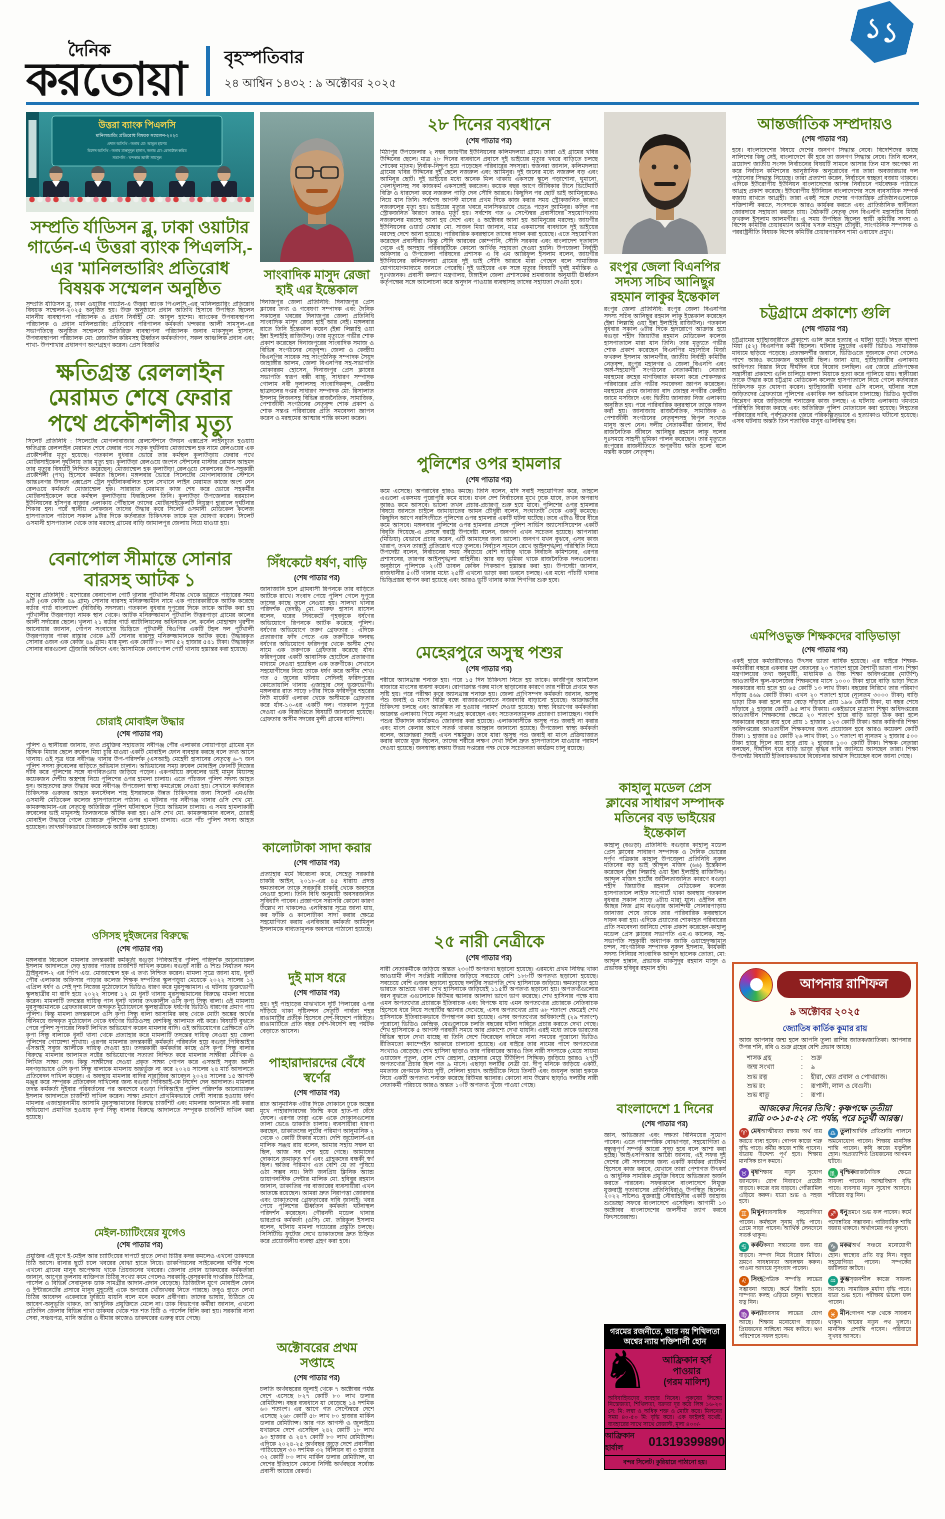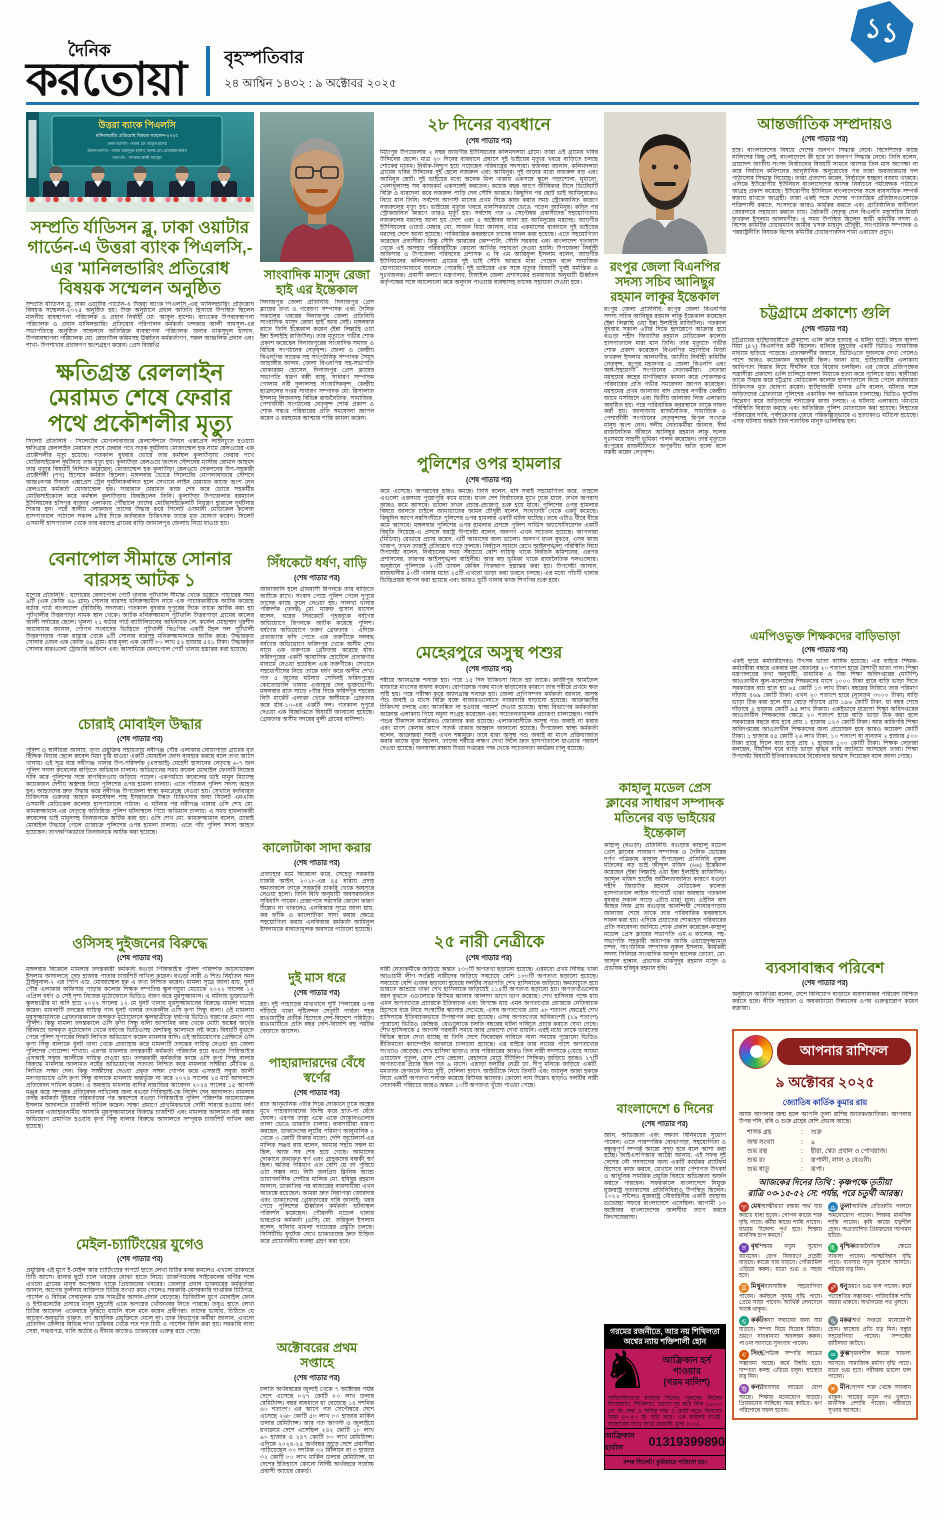--- a/index.html
+++ b/index.html
@@ -23,21 +23,21 @@
   
   .cols{display:flex;gap:6px;padding:0 26px;align-items:flex-start;}
   .col{flex:0 0 auto;display:flex;flex-direction:column;}
   .photo{margin-bottom:3px;}
   .photo svg{display:block;}
   .article{margin-bottom:2px;}
   .hl{font-weight:bold;text-align:center;line-height:1.15;color:#4d7c0f;margin:3px 0 1px;}
   .cap{font-size:17px;line-height:1.2;}
   .xl{font-size:22.5px;}
   .lg{font-size:18px;}
-  .md{font-size:14px;margin-top:48px;}
+  .md{font-size:10px;margin-top:48px;}
   .md3{font-size:16.5px;}
   .sm{font-size:12.5px;line-height:1.2;}
   .c5{font-size:15px;}
   .c5s{font-size:11.5px;}
   .cont{font-size:7px;font-weight:bold;text-align:center;margin-bottom:2px;}
   .abody{font-size:6px;line-height:1.14;text-align:justify;overflow:hidden;color:#161616;word-break:break-word;}
   
   .adbox{border:1.5px solid #000;margin-top:5px;background:#be185d;}
   .ad-h{background:#000;color:#fff;text-align:center;font-weight:bold;font-size:7.8px;padding:2px 1px;line-height:1.3;}
   .ad-mid{display:flex;align-items:center;}
@@ -50,21 +50,21 @@
   .ad-foot{font-size:6px;font-weight:bold;text-align:center;border-top:1px solid #000;padding:1px;}
   
   .horo{border:2px solid #cf5a2d;background:#fffdf6;margin-top:6px;padding:4px 5px 5px 5px;}
   .horo-head{display:flex;align-items:center;gap:4px;margin-bottom:2px;}
   .horo-logo{width:32px;height:32px;border-radius:50%;flex:none;border:1px solid #a33;
              background:conic-gradient(#e03131,#f59f00,#ffd43b,#37b24d,#1c7ed6,#9c36b5,#e03131);
              display:flex;align-items:center;justify-content:center;}
   .horo-logo-in{width:13px;height:13px;border-radius:50%;background:#fff;}
   .horo-title{flex:1;background:#8e1f1f;color:#fff;font-weight:bold;text-align:center;
               border-radius:12px;font-size:13px;padding:3px 1px;}
-  .horo-date{text-align:center;font-weight:bold;font-size:14px;color:#7a1111;margin-top:2px;}
+  .horo-date{text-align:center;font-weight:bold;font-size:10px;color:#7a1111;margin-top:2px;}
   .horo-ast{text-align:center;font-weight:bold;font-size:8px;color:#15339e;margin:1px 0 2px;}
   .horo-intro{font-size:6px;text-align:justify;line-height:1.2;}
   .horo-det{font-size:6.4px;margin:2px 0 2px 8px;line-height:1.45;}
   .horo-det .row{display:flex;}
   .hd-l{width:54px;}
   .hd-c{width:10px;}
   .horo-tithi{text-align:center;font-weight:bold;font-size:8.4px;margin:3px 0;line-height:1.3;font-style:italic;}
   .signs{display:grid;grid-template-columns:1fr 1fr;gap:3px 6px;}
   .sign{font-size:5.6px;text-align:justify;line-height:1.18;}
   .sign-ic{display:inline-flex;width:10px;height:10px;border-radius:50%;color:#fff;font-size:6.5px;
@@ -278,21 +278,21 @@
         </div>
         <div class="article">
           <div class="hl sm">রংপুর জেলা বিএনপির সদস্য সচিব আনিছুর রহমান লাকুর ইন্তেকাল</div>
           <div class="abody" style="height: 470px;">রংপুর জেলা প্রতিনিধি: রংপুর জেলা বিএনপির সদস্য সচিব আনিছুর রহমান লাকু ইন্তেকাল করেছেন (ইন্না লিল্লাহি ওয়া ইন্না ইলাইহি রাজিউন)। গতকাল বুধবার সকাল ৬টার দিকে হৃদরোগে আক্রান্ত হয়ে বগুড়া শহীদ জিয়াউর রহমান মেডিকেল কলেজ হাসপাতালে মারা যান তিনি। তার মৃত্যুতে গভীর শোক প্রকাশ করেছেন বিএনপির মহাসচিব মির্জা ফখরুল ইসলাম আলমগীর, জাতীয় নির্বাহী কমিটির নেতৃবৃন্দ, রংপুর মহানগর ও জেলা বিএনপি এবং অঙ্গ-সহযোগী সংগঠনের নেতাকর্মীরা। নেতারা মরহুমের রুহের মাগফিরাত কামনা করে শোকসন্তপ্ত পরিবারের প্রতি গভীর সমবেদনা জ্ঞাপন করেছেন। মরহুমের প্রথম জানাজা বাদ জোহর নগরীর কেন্দ্রীয় জামে মসজিদে এবং দ্বিতীয় জানাজা নিজ এলাকায় অনুষ্ঠিত হয়। পরে পারিবারিক কবরস্থানে তাকে দাফন করা হয়। জানাজায় রাজনৈতিক, সামাজিক ও পেশাজীবী সংগঠনের নেতৃবৃন্দসহ বিপুল সংখ্যক মানুষ অংশ নেন। দলীয় নেতাকর্মীরা জানান, দীর্ঘ রাজনৈতিক জীবনে আনিছুর রহমান লাকু দলের দুঃসময়ে সাহসী ভূমিকা পালন করেছেন। তার মৃত্যুতে রংপুরের রাজনীতিতে অপূরণীয় ক্ষতি হলো বলে মন্তব্য করেন নেতৃবৃন্দ।</div>
         </div>
         <div class="article">
           <div class="hl sm">কাহালু মডেল প্রেস ক্লাবের সাধারণ সম্পাদক মতিনের বড় ভাইয়ের ইন্তেকাল</div>
           <div class="abody" style="height: 255px;">কাহালু (বগুড়া) প্রতিনিধি: বগুড়ার কাহালু মডেল প্রেস ক্লাবের সাধারণ সম্পাদক ও দৈনিক ভোরের দর্পণ পত্রিকার কাহালু উপজেলা প্রতিনিধি নুরুল মতিনের বড় ভাই আব্দুল মজিদ (৬৬) ইন্তেকাল করেছেন (ইন্না লিল্লাহি ওয়া ইন্না ইলাইহি রাজিউন)। আব্দুল মজিদ হার্টের জটিলতাজনিত কারণে বগুড়া শহীদ জিয়াউর রহমান মেডিকেল কলেজ হাসপাতালে লাইফ সাপোর্টে থাকা অবস্থায় গতকাল বুধবার সকাল সাড়ে ৬টায় মারা যান। ওইদিন বাদ আছর নিজ গ্রাম বগুড়ার আনন্দিঘী সোনারপাড়ায় জানাজা শেষে তাকে তার পারিবারিক কবরস্থানে দাফন করা হয়। এদিকে প্রয়াতের শোকাহত পরিবারের প্রতি সমবেদনা জানিয়ে শোক প্রকাশ করেছেন-কাহালু মডেল প্রেস ক্লাবের সভাপতি এম.এ কালেক, সহ-সভাপতি সহকারী অধ্যাপক জাকি ওয়াহেদুজ্জামান চন্দন, সাংগঠনিক সম্পাদক নুরুল ইসলাম, কার্যকরী সদস্য সিনিয়র সাংবাদিক আব্দুস ছালেক তোতা, মো: আব্দুল হান্নান, প্রভাষক মাকসুদুর রহমান মাসুদ ও প্রভাষক হবিবুর রহমান হবি।</div>
         </div>
         <div class="article">
-          <div class="hl sm">বাংলাদেশে 6 দিনের</div>
+          <div class="hl sm">বাংলাদেশে 1 দিনের</div>
           <div class="cont">(শেষ পাতার পর)</div>
           <div class="abody" style="height: 185px;">জ্ঞান, অভিজ্ঞতা এবং দক্ষতা বিনিময়ের সুযোগ পাবেন। এতে পারস্পরিক বোঝাপড়া, সহযোগিতা ও বন্ধুত্বপূর্ণ সম্পর্ক আরো সুদৃঢ় হবে বলে আশা করা হচ্ছে। আইএসপিআর আরো জানায়, এই সফর দুই দেশের নৌ সদস্যদের জন্য একটি কার্যকর প্ল্যাটফর্ম হিসেবে কাজ করবে, যেখানে তারা পেশাগত উৎকর্ষ ও আধুনিক সামরিক প্রযুক্তি বিষয়ে অভিজ্ঞতা অর্জন করতে পারবেন। সফরকালে বাংলাদেশে নিযুক্ত যুক্তরাষ্ট্র দূতাবাসের প্রতিনিধিরাও উপস্থিত ছিলেন। ২০২২ সালেও যুক্তরাষ্ট্র নৌবাহিনীর একটি জাহাজ শুভেচ্ছা সফরে বাংলাদেশে এসেছিল। আগামী ১৩ অক্টোবর বাংলাদেশের জলসীমা ত্যাগ করবে ফিৎসজেরাল্ড।</div>
         </div>
         <div class="adbox">
           <div class="ad-h">
             <div>গরমের রজনীতে, আর নয় শিথিলতা</div>
             <div>অশ্বের ন্যায় শক্তিশালী হোন</div>
           </div>
           <div class="ad-mid">
             <div class="ad-horse">♞</div>
@@ -317,25 +317,20 @@
         </div>
         <div class="article">
           <div class="hl c5">চট্টগ্রামে প্রকাশ্যে গুলি</div>
           <div class="cont">(শেষ পাতার পর)</div>
           <div class="abody" style="height: 288px;">চট্টগ্রামের হাটহাজারীতে প্রকাশ্যে গুলি করে হত্যার এ ঘটনা ঘটে। নিহত বাদশা মিয়া (৫২) বিএনপির কর্মী ছিলেন। ঘটনার মুহূর্তের একটি ভিডিও সামাজিক মাধ্যমে ছড়িয়ে পড়েছে। প্রত্যক্ষদর্শীর জবানে, ভিডিওতে দুজনকে দেখা গেলেও পাশে আরও কয়েকজন অস্ত্রধারী ছিল। জানা যায়, হাটহাজারীর এলাকায় আধিপত্য বিস্তার নিয়ে দীর্ঘদিন ধরে বিরোধ চলছিল। এর জেরে প্রতিপক্ষের সন্ত্রাসীরা প্রকাশ্যে গুলি চালিয়ে বাদশা মিয়াকে হত্যা করে পালিয়ে যায়। স্থানীয়রা তাকে উদ্ধার করে চট্টগ্রাম মেডিকেল কলেজ হাসপাতালে নিয়ে গেলে কর্তব্যরত চিকিৎসক মৃত ঘোষণা করেন। হাটহাজারী থানার ওসি বলেন, ঘটনার সঙ্গে জড়িতদের গ্রেফতারে পুলিশের একাধিক দল অভিযান চালাচ্ছে। ভিডিও ফুটেজ বিশ্লেষণ করে জড়িতদের শনাক্তের কাজ চলছে। এ ঘটনায় এলাকায় থমথমে পরিস্থিতি বিরাজ করছে এবং অতিরিক্ত পুলিশ মোতায়েন করা হয়েছে। নিহতের পরিবারের দাবি, পূর্বশত্রুতার জেরে পরিকল্পিতভাবে এ হত্যাকাণ্ড ঘটানো হয়েছে। এসব ঘটনায় অন্তত তিন শতাধিক মানুষ গুলিবিদ্ধ হন।</div>
         </div>
         <div class="article">
           <div class="hl c5s">এমপিওভুক্ত শিক্ষকদের বাড়িভাড়া</div>
           <div class="cont">(শেষ পাতার পর)</div>
           <div class="abody" style="height: 296px;">একই হারে কর্মচারীদেরও উৎসব ভাতা বার্ষিক হয়েছে। এর বাইরে শিক্ষক-কর্মচারীরা বছরে একবার মূল বেতনের ২০ শতাংশ হারে বৈশাখী ভাতা পান। শিক্ষা মন্ত্রণালয়ের তথ্য অনুযায়ী, মাধ্যমিক ও উচ্চ শিক্ষা অধিদপ্তরের (মাউশি) আওতাধীন স্কুল-কলেজের শিক্ষকদের মাসে ১০০০ টাকা হারে বাড়ি ভাড়া দিতে সরকারের ব্যয় হতে হয় ৬৫ কোটি ১৩ লাখ টাকা। বছরের নিরিখে তার পরিমাণ দাঁড়ায় ৪৬৯ কোটি টাকা। এখন ২০ শতাংশ হারে (ন্যূনতম ৩০০০ টাকা) বাড়ি ভাড়া ঠিক করা হলে ব্যয় বেড়ে দাঁড়াবে প্রায় ১৯৬ কোটি টাকা, যা বছর শেষে দাঁড়াবে ২ হাজার কোটি ৯৫ লাখ টাকায়। একইভাবে মাদ্রাসা শিক্ষা অধিদপ্তরের আওতাধীন শিক্ষকদের ক্ষেত্রে ২০ শতাংশ হারে বাড়ি ভাড়া ঠিক করা হলে সরকারের বছরে ব্যয় হবে প্রায় ১ হাজার ১২৩ কোটি টাকা। আর কারিগরি শিক্ষা অধিদপ্তরের আওতাধীন শিক্ষকদের জন্য প্রয়োজন হবে আরও কয়েকশ কোটি টাকা। ১ হাজার ৪৫ কোটি ২৬ লাখ টাকা, ১০ শতাংশ বা ন্যূনতম ২ হাজার ৫০০ টাকা হারে দিলে ব্যয় হবে প্রায় ২ হাজার ১০০ কোটি টাকা। শিক্ষক নেতারা বলছেন, দীর্ঘদিন ধরে বাড়ি ভাড়া বৃদ্ধির দাবি জানিয়ে আসছেন তারা। শিক্ষা উপদেষ্টা বিষয়টি ইতিবাচকভাবে বিবেচনার আশ্বাস দিয়েছেন বলে জানা গেছে।</div>
-        </div>
-        <div class="article">
-          <div class="hl c5">ব্যবসাবান্ধব পরিবেশ</div>
-          <div class="cont">(শেষ পাতার পর)</div>
-          <div class="abody" style="height: 30px;">অনুষ্ঠানে অতিথিরা বলেন, দেশে বিনিয়োগ বাড়াতে ব্যবসাবান্ধব পরিবেশ নিশ্চিত করতে হবে। নীতি সহায়তা ও অবকাঠামো উন্নয়নের ওপর গুরুত্বারোপ করেন বক্তারা।</div>
         </div>
         <div class="horo">
           <div class="horo-head">
             <div class="horo-logo">
               <div class="horo-logo-in"></div>
             </div>
             <div class="horo-title">আপনার রাশিফল</div>
           </div>
           <div class="horo-date">৯ অক্টোবর ২০২৫</div>
           <div class="horo-ast">জ্যোতিষ কার্তিক কুমার রায়</div>

